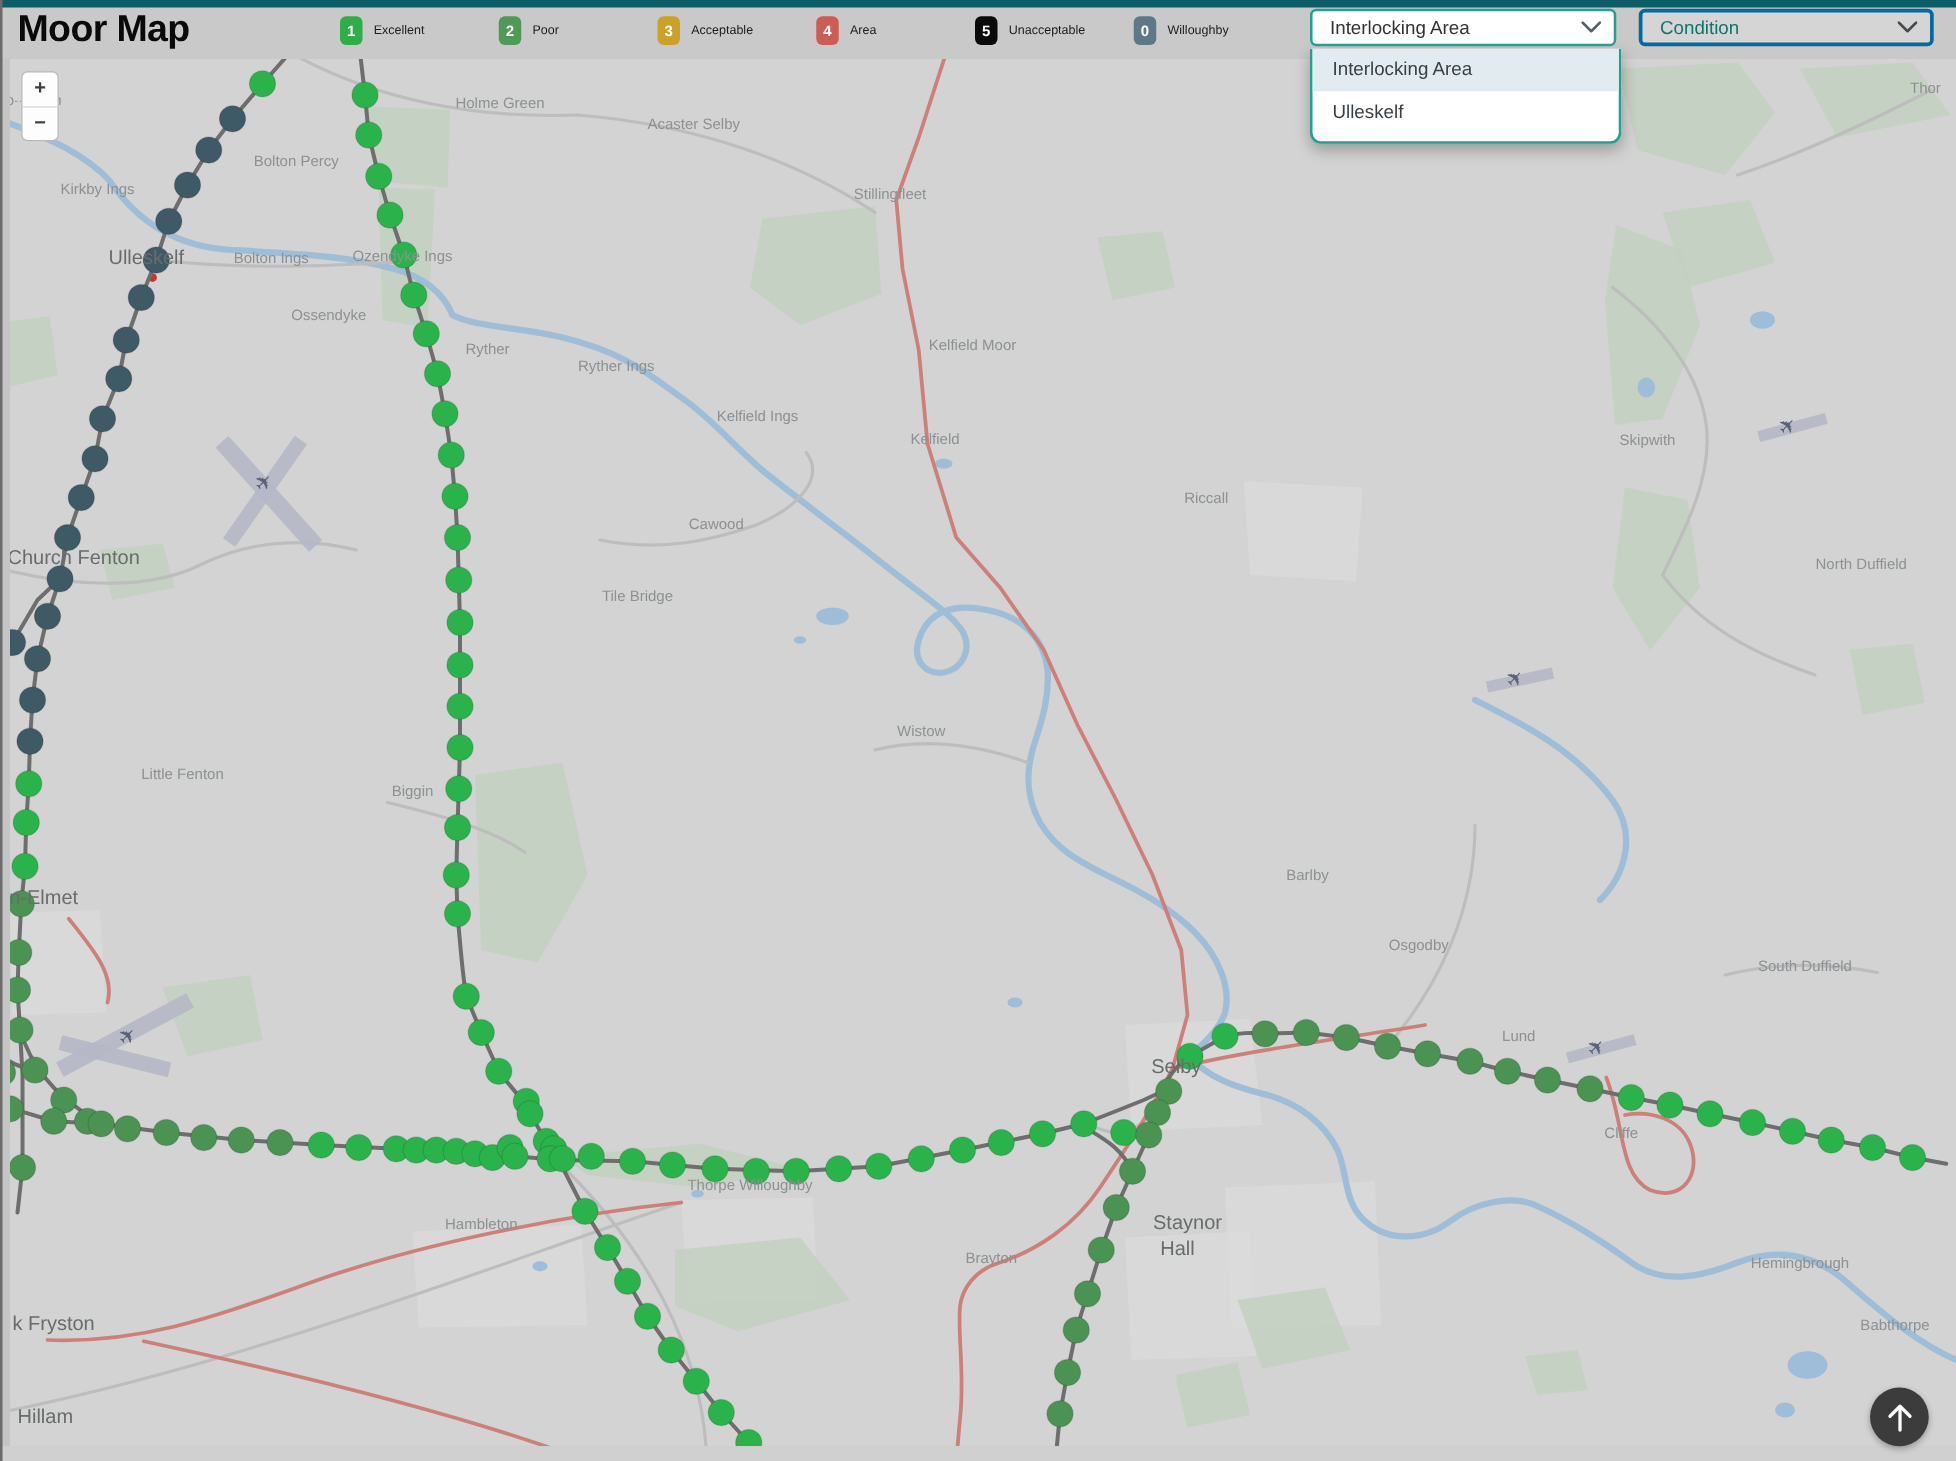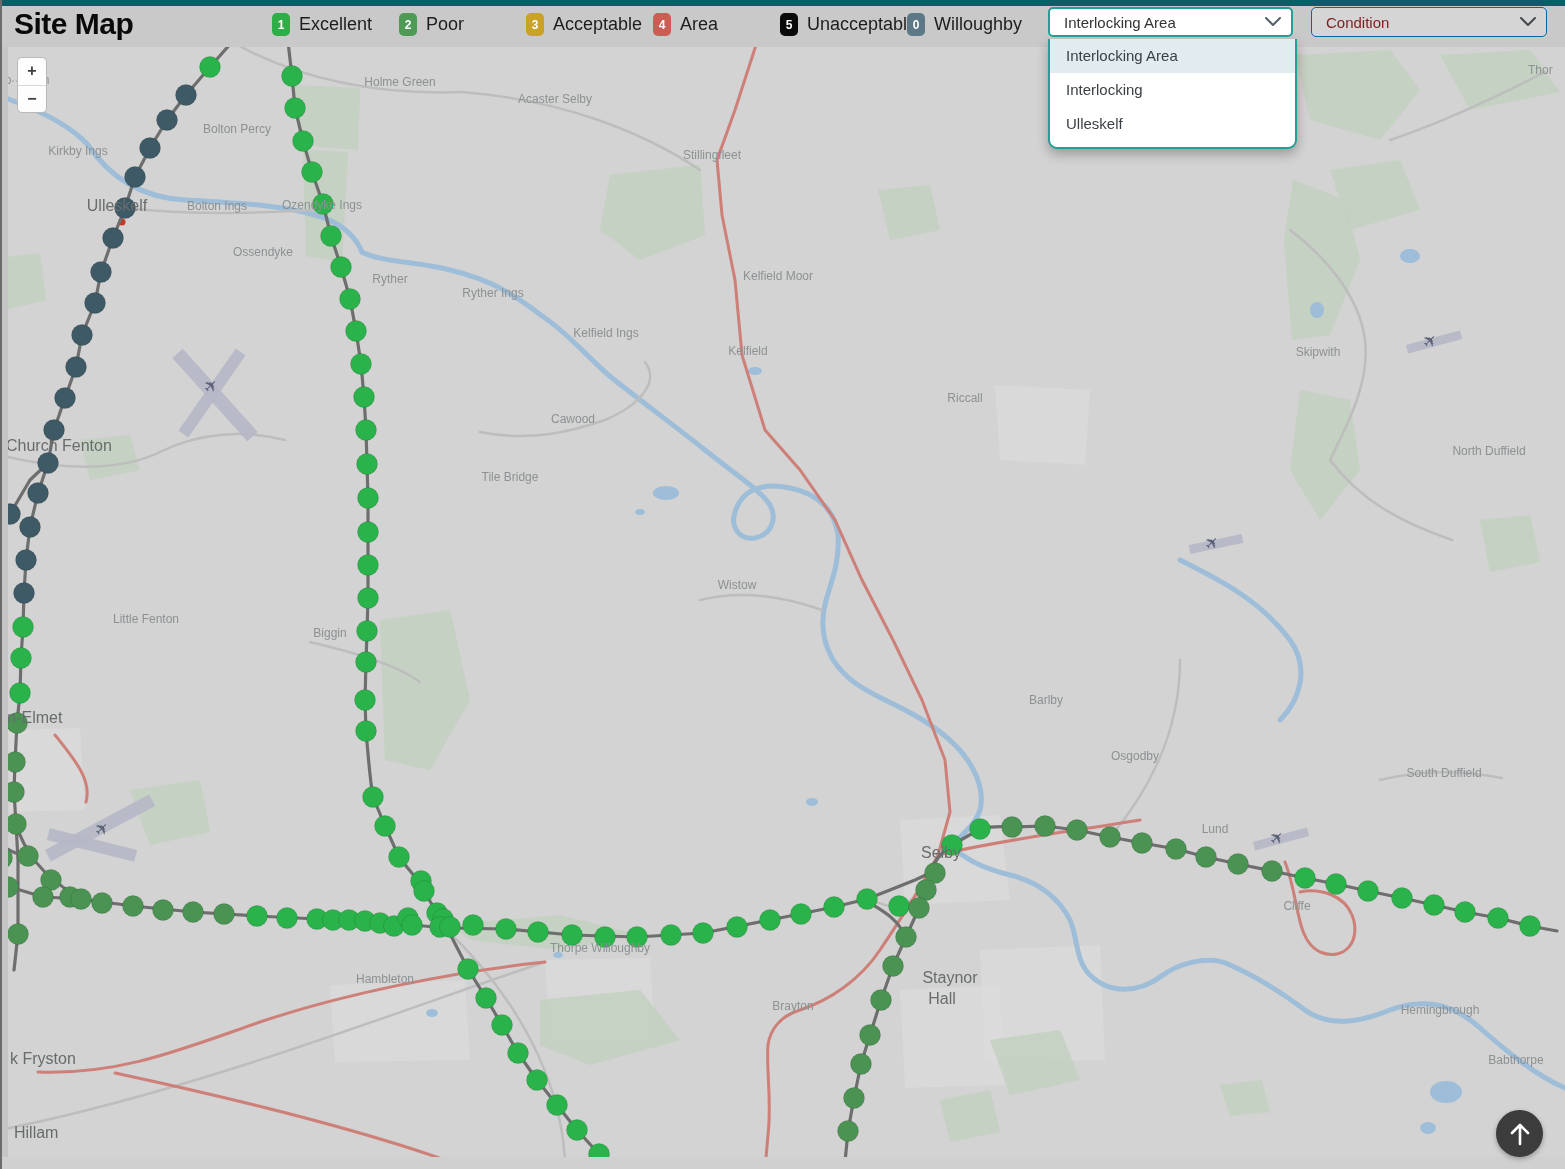--- a/index.html
+++ b/index.html
@@ -11,26 +11,26 @@
   .left-edge{position:absolute;left:0;top:0;width:2px;height:1169px;background:#6b6b6b;z-index:40;}
   
   .top-accent{position:absolute;left:0;top:0;width:1565px;height:6px;background:#0d5d66;z-index:30;}
   
   .header{position:absolute;left:0;top:6px;width:1565px;height:41px;background:#c9c9c9;z-index:20;}
   .page-title{position:absolute;left:14px;top:1px;font-size:30px;font-weight:bold;color:#0a0a0a;letter-spacing:-0.5px;}
   .legend{position:absolute;left:272px;top:7px;display:flex;gap:15px;}
   .legend-item{display:flex;align-items:center;gap:9px;width:112px;}
   .legend-badge{width:18px;height:23px;border-radius:5px;color:#fff;font-size:12px;font-weight:bold;
     display:flex;align-items:center;justify-content:center;flex:0 0 auto;}
-  .legend-label{font-size:18px;color:#1d1d1d;white-space:nowrap;}
+  .legend-label{font-size:10px;color:#1d1d1d;white-space:nowrap;}
   
   .select{position:absolute;top:7px;height:30px;border-radius:5px;display:flex;align-items:center;
     justify-content:space-between;padding:0 10px 0 14px;box-sizing:border-box;font-size:15px;z-index:25;cursor:pointer;}
   .select-category{left:1048px;width:245px;background:#ffffff;border:2px solid #23a095;color:#333;}
-  .select-condition{left:1311px;width:236px;background:#d5d5d5;border:1px solid #0369a1;color:#7f1d1d;align-items:center;}
+  .select-condition{left:1311px;width:236px;background:#d5d5d5;border:3px solid #0369a1;color:#0f766e;align-items:center;}
   .chev{flex:0 0 auto;margin-left:8px;}
   
   .dropdown-panel{position:absolute;left:1048px;top:39px;width:245px;background:#fff;
     border:2px solid #23a095;border-top:none;border-radius:0 0 9px 9px;z-index:24;
     box-shadow:0 5px 12px rgba(0,0,0,.28);overflow:hidden;padding-bottom:6px;}
   .dropdown-option{height:34px;line-height:34px;padding-left:16px;font-size:15px;color:#3a3f44;cursor:pointer;}
   .dropdown-option.active{background:#e2ecf0;}
   
   .map{position:absolute;left:8px;top:47px;width:1557px;height:1110px;background:#d2d3d2;z-index:1;overflow:hidden;}
   .map svg{display:block;}
@@ -47,21 +47,21 @@
     box-shadow:0 2px 5px rgba(0,0,0,.3);}
   .bottom-strip{position:absolute;left:0;top:1157px;width:1565px;height:12px;background:#d0d0d0;z-index:5;}
 </style>
 </head>
 <body>
 
 <div class="left-edge"></div>
 <div class="top-accent"></div>
 
 <div class="header">
-  <div class="page-title">Site Map</div>
+  <div class="page-title">Moor Map</div>
   <div class="legend">
       <div class="legend-item">
         <span class="legend-badge" style="background: rgb(46, 174, 70);">1</span>
         <span class="legend-label">Excellent</span>
       </div>
       <div class="legend-item">
         <span class="legend-badge" style="background: rgb(78, 154, 86);">2</span>
         <span class="legend-label">Poor</span>
       </div>
       <div class="legend-item">
@@ -354,21 +354,20 @@
 
 <div class="select select-category">
   <span>Interlocking Area</span>
   <svg class="chev" width="16" height="10" viewBox="0 0 16 10">
     <polyline points="1,1 8,8 15,1" fill="none" stroke="#55606a" stroke-width="2" stroke-linecap="round" stroke-linejoin="round"></polyline>
   </svg>
 </div>
 
 <div class="dropdown-panel">
     <div class="dropdown-option active">Interlocking Area</div>
-    <div class="dropdown-option">Interlocking</div>
     <div class="dropdown-option">Ulleskelf</div>
   </div>
 
 <div class="select select-condition">
   <span>Condition</span>
   <svg class="chev" width="16" height="10" viewBox="0 0 16 10">
     <polyline points="1,1 8,8 15,1" fill="none" stroke="#444a50" stroke-width="2" stroke-linecap="round" stroke-linejoin="round"></polyline>
   </svg>
 </div>
 

